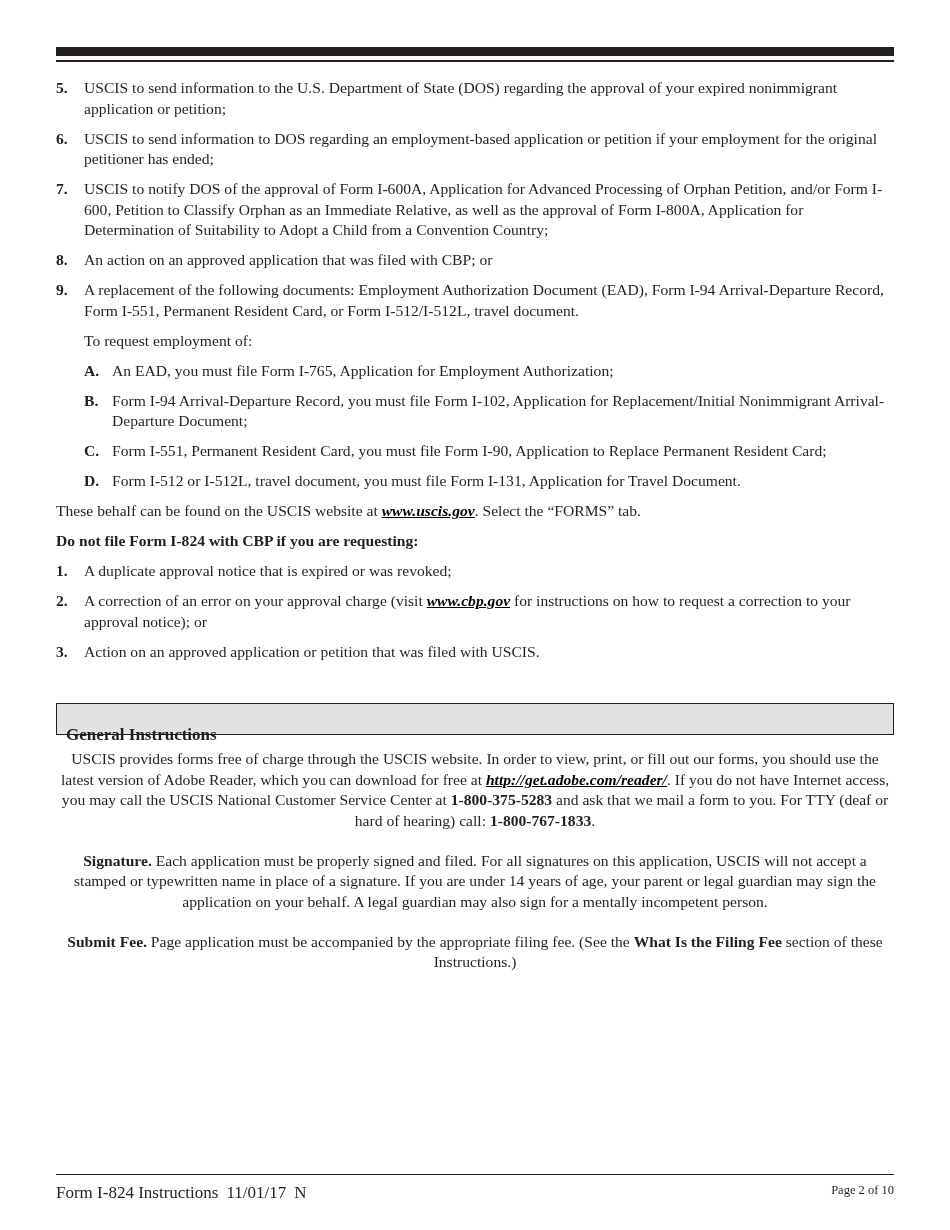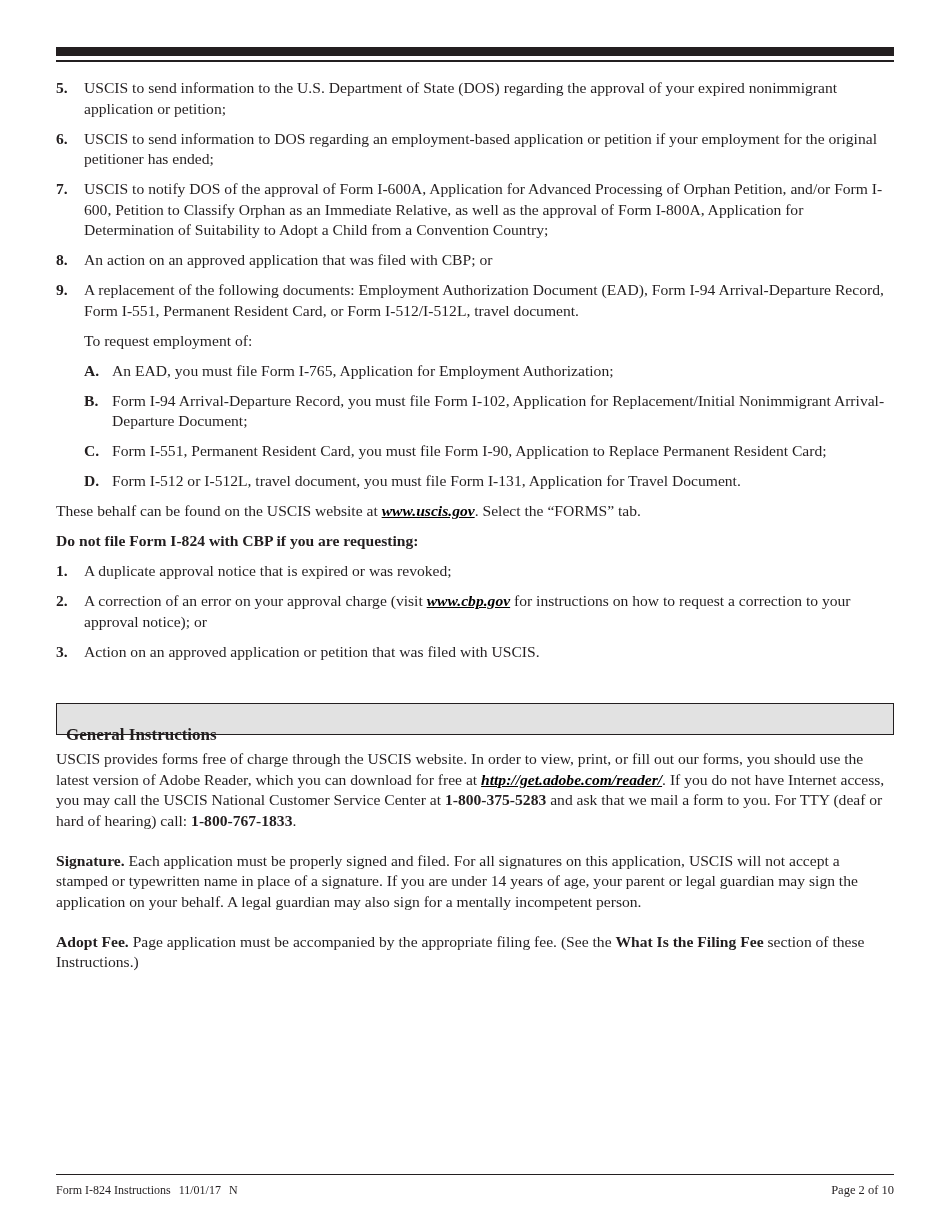--- a/index.html
+++ b/index.html
@@ -25,25 +25,25 @@
   a.link { color: #000000; font-weight: bold; text-decoration: underline; font-style: italic; }
 
   .section-box {
     position: absolute; left: 0; top: 703px; width: 836px; height: 30px;
     background: #e2e2e2; border: 1px solid #231f20;
   }
   .section-box .title {
     position: absolute; left: 9px; top: 5px; font-weight: bold; font-size: 17px; margin-top: 16px;
   }
 
-  .gen { position: absolute; left: 0; top: 749px; width: 838px; line-height: 20.5px; }
+  .gen { position: absolute; left: 0; top: 749px; width: 838px; line-height: 20.5px; text-align: center; }
   .gen .block { margin-bottom: 19.5px; }
 
   .bottom-line { position: absolute; left: 0; top: 1174px; width: 838px; height: 1px; background: #231f20; }
-  .footer-left { position: absolute; left: 0; top: 1183px; font-size: 12px; }
+  .footer-left { position: absolute; left: 0; top: 1183px; font-size: 17px; }
   .footer-right { position: absolute; right: 0; top: 1183px; font-size: 12.5px; text-align: right; }
   .footer-left span { margin-right: 8px; }
 </style>
 </head>
 <body>
 
 <div class="page">
   <div class="top-thick"></div>
   <div class="top-thin"></div>
 
@@ -116,21 +116,21 @@
   <div class="gen">
     <div class="block">
       <span>USCIS provides forms free of charge through the USCIS website.  In order to view, print, or fill out our forms, you should use the latest version of Adobe Reader, which you can download for free at </span><a class="link">http://get.adobe.com/reader/</a><span>.  If you do not have Internet access, you may call the USCIS National Customer Service Center at </span><span class="bold">1-800-375-5283</span><span> and ask that we mail a form to you.  For TTY (deaf or hard of hearing) call:  </span><span class="bold">1-800-767-1833</span><span>.</span>
     </div>
 
     <div class="block">
       <span class="bold">Signature.</span><span>  Each application must be properly signed and filed.  For all signatures on this application, USCIS will not accept a stamped or typewritten name in place of a signature.  If you are under 14 years of age, your parent or legal guardian may sign the application on your behalf.  A legal guardian may also sign for a mentally incompetent person.</span>
     </div>
 
     <div class="block">
-      <span class="bold">Adopt Fee.</span><span>  Page application must be accompanied by the appropriate filing fee.  (See the </span><span class="bold">What Is the Filing Fee</span><span> section of these Instructions.)</span>
+      <span class="bold">Submit Fee.</span><span>  Page application must be accompanied by the appropriate filing fee.  (See the </span><span class="bold">What Is the Filing Fee</span><span> section of these Instructions.)</span>
     </div>
 
 
   </div>
 
   <div class="bottom-line"></div>
   <div class="footer-left">
     <span>Form I-824 Instructions</span><span>11/01/17</span><span>N</span>
   </div>
   <div class="footer-right">Page 2 of 10</div>

